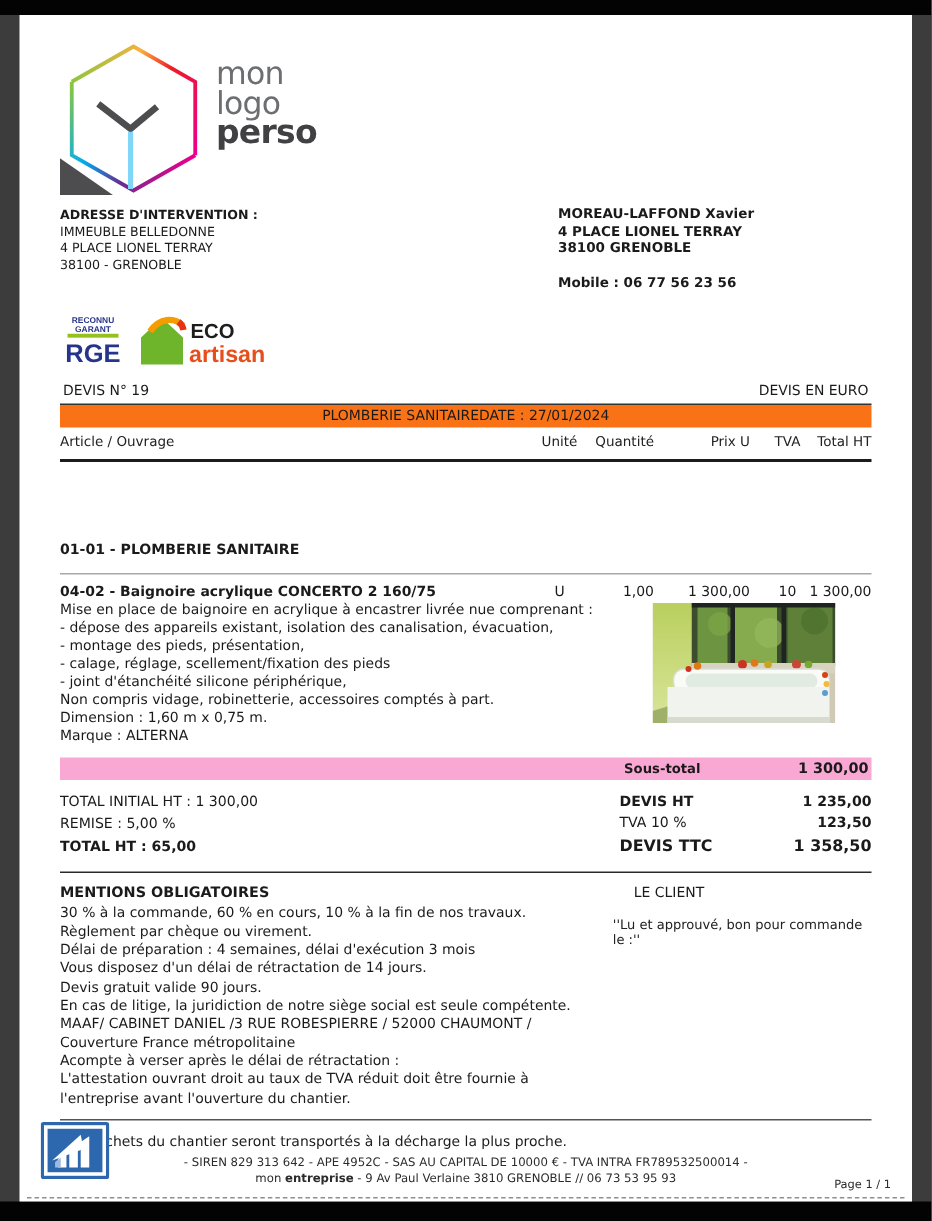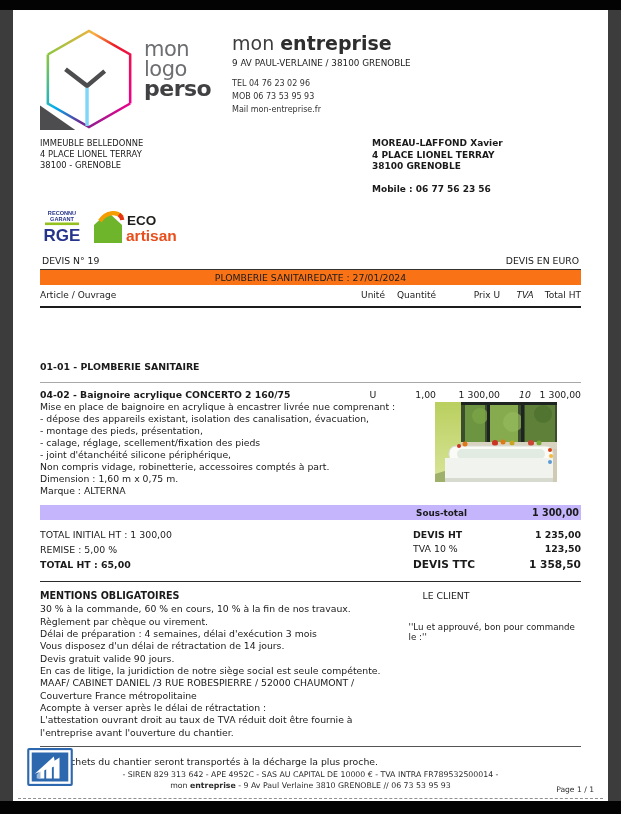--- a/index.html
+++ b/index.html
@@ -40,51 +40,51 @@
 
   
   .devis-row { display:flex; justify-content:space-between; font-size:9.3px; padding:3px 2px 3px 2px; border-bottom:1px solid #333; }
   .section-bar { display:flex; justify-content:center; background:#f97316; font-size:9.3px; padding:2px 5px; }
 
   
   .cols { position:relative; height:13px; }
   .c-unit  { position:absolute; top:0; left:306px; width:54px; text-align:center; }
   .c-qty   { position:absolute; top:0; left:342px; width:54px; text-align:right; }
   .c-price { position:absolute; top:0; left:398px; width:62px; text-align:right; }
-  .c-tva   { position:absolute; top:0; left:462px; width:46px; text-align:center;font-style:italic; }
+  .c-tva   { position:absolute; top:0; left:462px; width:46px; text-align:center; }
   .c-total { position:absolute; top:0; right:0;    width:72px; text-align:right; }
   .thead { font-size:9px; color:#222; padding:5px 0 4px 0; border-bottom:2px solid #1c1c1c; }
   .thead .cols { height:12px; }
   .group-row { font-weight:bold; font-size:9.4px; padding:8px 0 10px 0; border-bottom:1px solid #a8a8a8;margin-top:45px; }
   .item-row { position:relative; padding-top:6px; font-size:9.3px; }
   .item-title { font-weight:bold; width:330px; }
   .item-nums { position:absolute; top:6px; left:0; right:0; height:13px; }
   .item-desc { width:372px; line-height:1.3; margin-top:1px; padding-bottom:8px; }
   .product-photo { position:absolute; top:19px; right:24px; width:122px; height:80px; overflow:hidden; }
-  .subtotal-bar { display:flex; justify-content:flex-end; align-items:center; background:#c4b5fd; padding:2px 2px; font-weight:bold; }
+  .subtotal-bar { display:flex; justify-content:flex-end; align-items:center; background:#f9a8d4; padding:2px 2px; font-weight:bold; }
   .subtotal-bar .lab { font-size:8.8px; margin-right:42px; }
   .subtotal-bar .val { font-size:9.6px; width:70px; text-align:right; }
 
   
   .totals { display:flex; justify-content:space-between; padding:8px 0 9px 0; border-bottom:1px solid #2a2a2a; }
   .totals-left { font-size:9.4px; line-height:1.55; }
   .totals-left .b { font-weight:bold; }
   .totals-right { width:168px; font-size:9.4px; }
   .totals-right .trow { display:flex; justify-content:space-between; line-height:1.5; }
   .totals-right .lab-b { font-weight:bold; }
   .totals-right .val { font-weight:bold; text-align:right; }
   .totals-right .ttc { font-size:10.6px; font-weight:bold; }
 
   
   .bottom-cols { display:flex; margin-top:8px; }
   .mentions { width:372px; font-size:9.3px; line-height:1.33; }
   .mentions .title { font-weight:bold; font-size:9.6px; }
   .client-sign { padding-left:26px; font-size:9.3px; }
   .client-sign .who { padding-left:14px; }
-  .client-sign .note { margin-top:21px; font-size:8.7px; color:#222; }
+  .client-sign .note { margin-top:11px; font-size:8.7px; color:#222; }
 
   .waste { border-top:1px solid #555; margin-top:7px; padding:9px 0 6px 0; font-size:9.3px; }
 
   
   .dots { display:flex; align-items:center; justify-content:center; margin-top:52px; }
   .dots .seg { width:24px; height:1px; background:#555; }
   .dots .dot { width:8px; height:8px; border-radius:50%; background:#555; margin:0 3px; }
 
   
   .footer-logo { position:absolute; left:14px; bottom:11px; }
@@ -123,33 +123,25 @@
           <path d="M26,42 L48,59 L66,44" fill="none" stroke="#4d4d4f" stroke-width="4.5"></path>
           <path d="M48,61 L48,100" fill="none" stroke="#7fd6f7" stroke-width="3.5"></path>
           <polygon points="0,79 0,104 36,104" fill="#4d4d4f"></polygon>
         </svg>
         <div class="logo-text">
           <div>mon</div>
           <div>logo</div>
           <div class="l3">perso</div>
         </div>
       </div>
-      <div class="company">
-        <div class="company-name"><span>mon </span><b>entreprise</b></div>
-        <div class="company-addr">9 AV PAUL-VERLAINE / 38100 GRENOBLE</div>
-        <div class="company-contacts">
-          <div>TEL 04 76 23 02 96</div>
-          <div>MOB 06 73 53 95 93</div>
-          <div>Mail mon-entreprise.fr</div>
-        </div>
-      </div>
     </div>
 
     <div class="addresses">
       <div class="addr-left">
+        <div class="t">ADRESSE D'INTERVENTION :</div>
         <div>IMMEUBLE BELLEDONNE</div>
         <div>4 PLACE LIONEL TERRAY</div>
         <div>38100 - GRENOBLE</div>
       </div>
       <div class="addr-right">
         <div>MOREAU-LAFFOND Xavier</div>
         <div>4 PLACE LIONEL TERRAY</div>
         <div>38100 GRENOBLE</div>
         <div class="mobile">Mobile : 06 77 56 23 56</div>
       </div>

